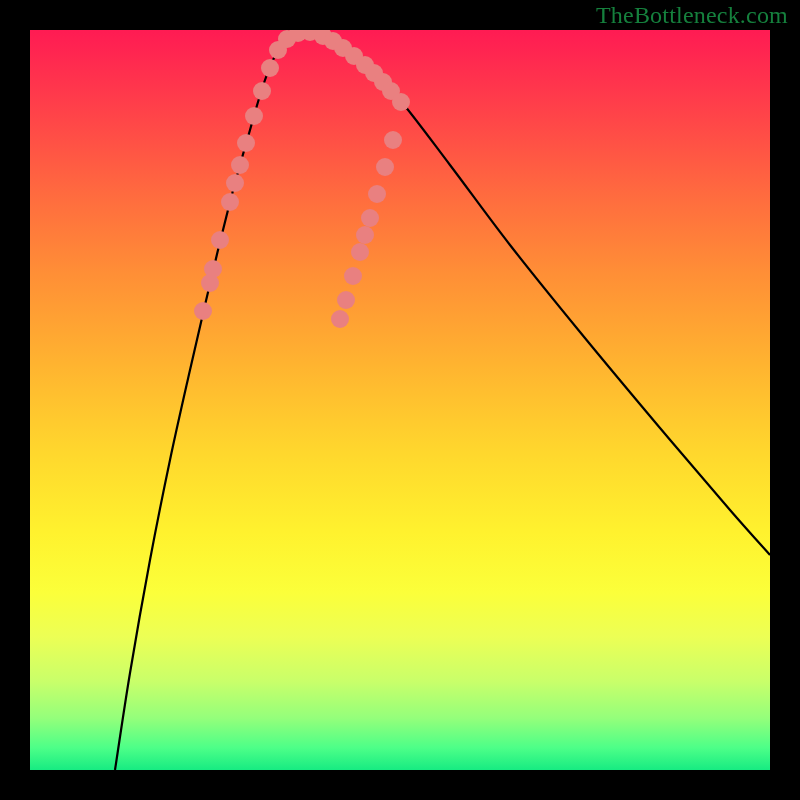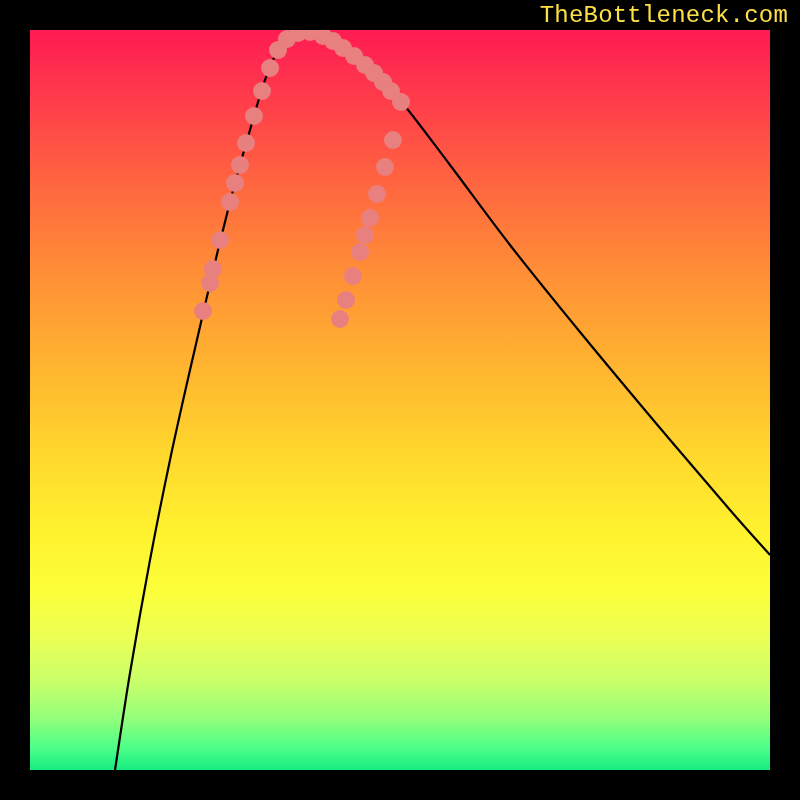--- a/index.html
+++ b/index.html
@@ -7,23 +7,23 @@
   .frame {
     position: relative;
     width: 800px;
     height: 800px;
     background: #000;
   }
   .watermark {
     position: absolute;
     top: 2px;
     right: 12px;
-    font-family: Liberation Mono, monospace;
+    font-family: Liberation Serif, serif;
     font-size: 24px;
-    color: #fde047;
+    color: #15803d;
     letter-spacing: 0.2px;
     z-index: 10;
   }
   .plot {
     position: absolute;
     left: 30px;
     top: 30px;
     width: 740px;
     height: 740px;
     overflow: hidden;

